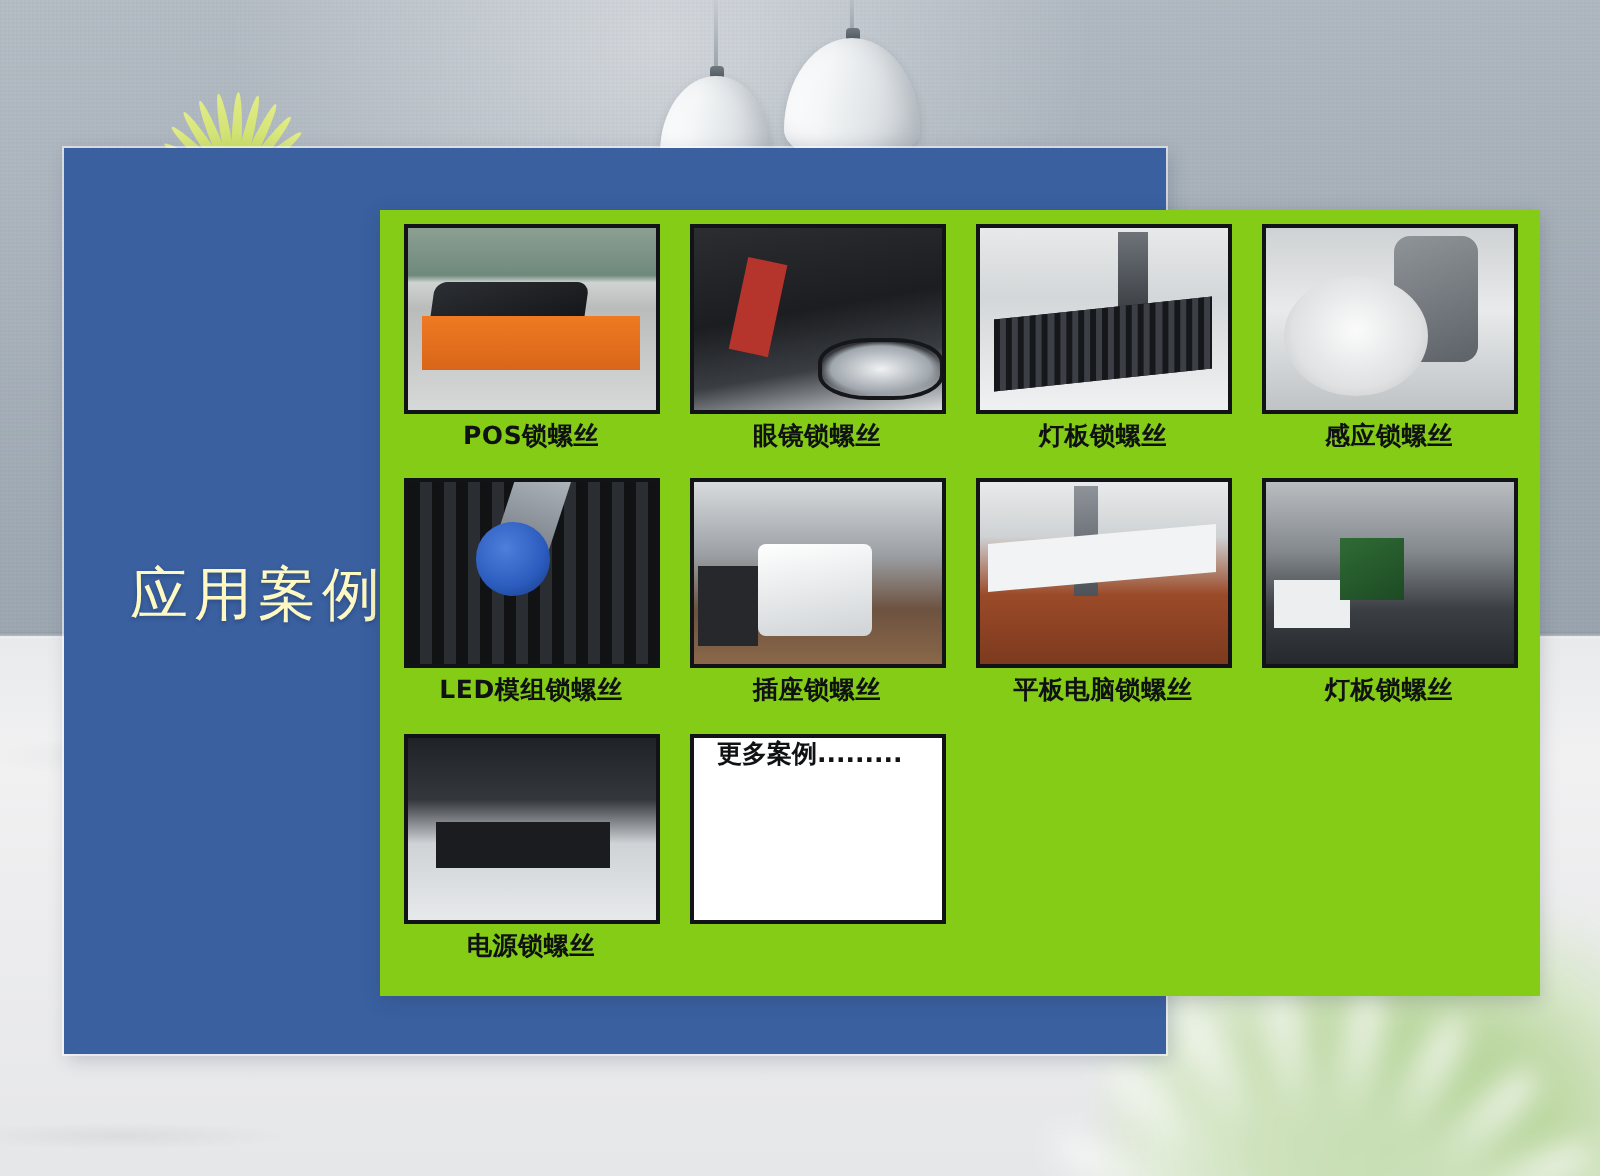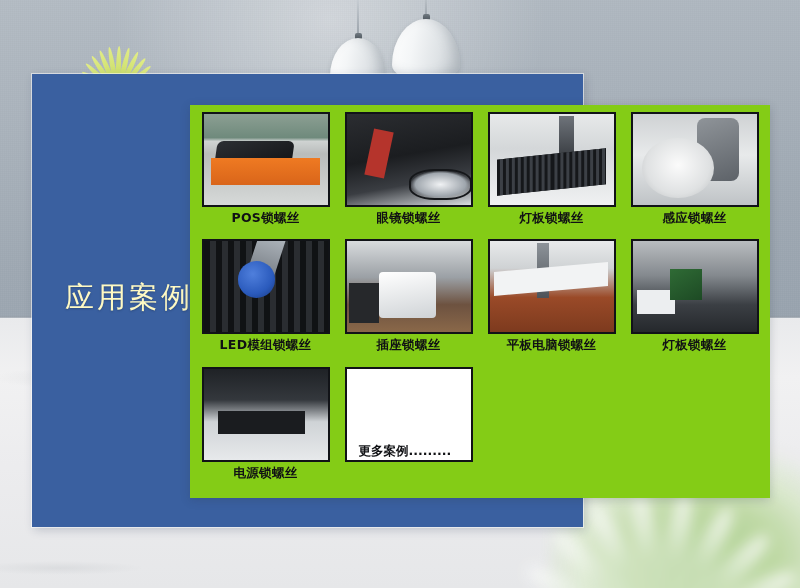--- a/index.html
+++ b/index.html
@@ -128,21 +128,21 @@
   }
   .case-thumb .ph{position:absolute;inset:0;}
   .case-caption{
     margin-top:3px;
     font-size:12.5px;font-weight:bold;color:#101114;
     letter-spacing:.3px;white-space:nowrap;
     font-family:"DejaVu Sans","Liberation Sans",sans-serif;
   }
   .case-cell.more .more-box{
     width:128px;height:95px;border:2px solid #111317;box-sizing:border-box;
-    background:#ffffff;display:flex;align-items:flex-end;
+    background:#ffffff;display:flex;align-items:flex-start;
   }
   .case-cell.more .more-text{
     font-size:12.5px;font-weight:bold;color:#101114;padding-left:12px;white-space:nowrap;
   }
 
   
   .t1{background:
       linear-gradient(180deg,#8c9f93 0%,#6f8a7c 26%,#cfd3d2 30%,#b9bcbb 44%,#d6d9d8 100%);}
   .t1:after{content:"";position:absolute;left:6%;top:48%;width:88%;height:30%;
       background:linear-gradient(180deg,#ef7a22,#d9651a);}

